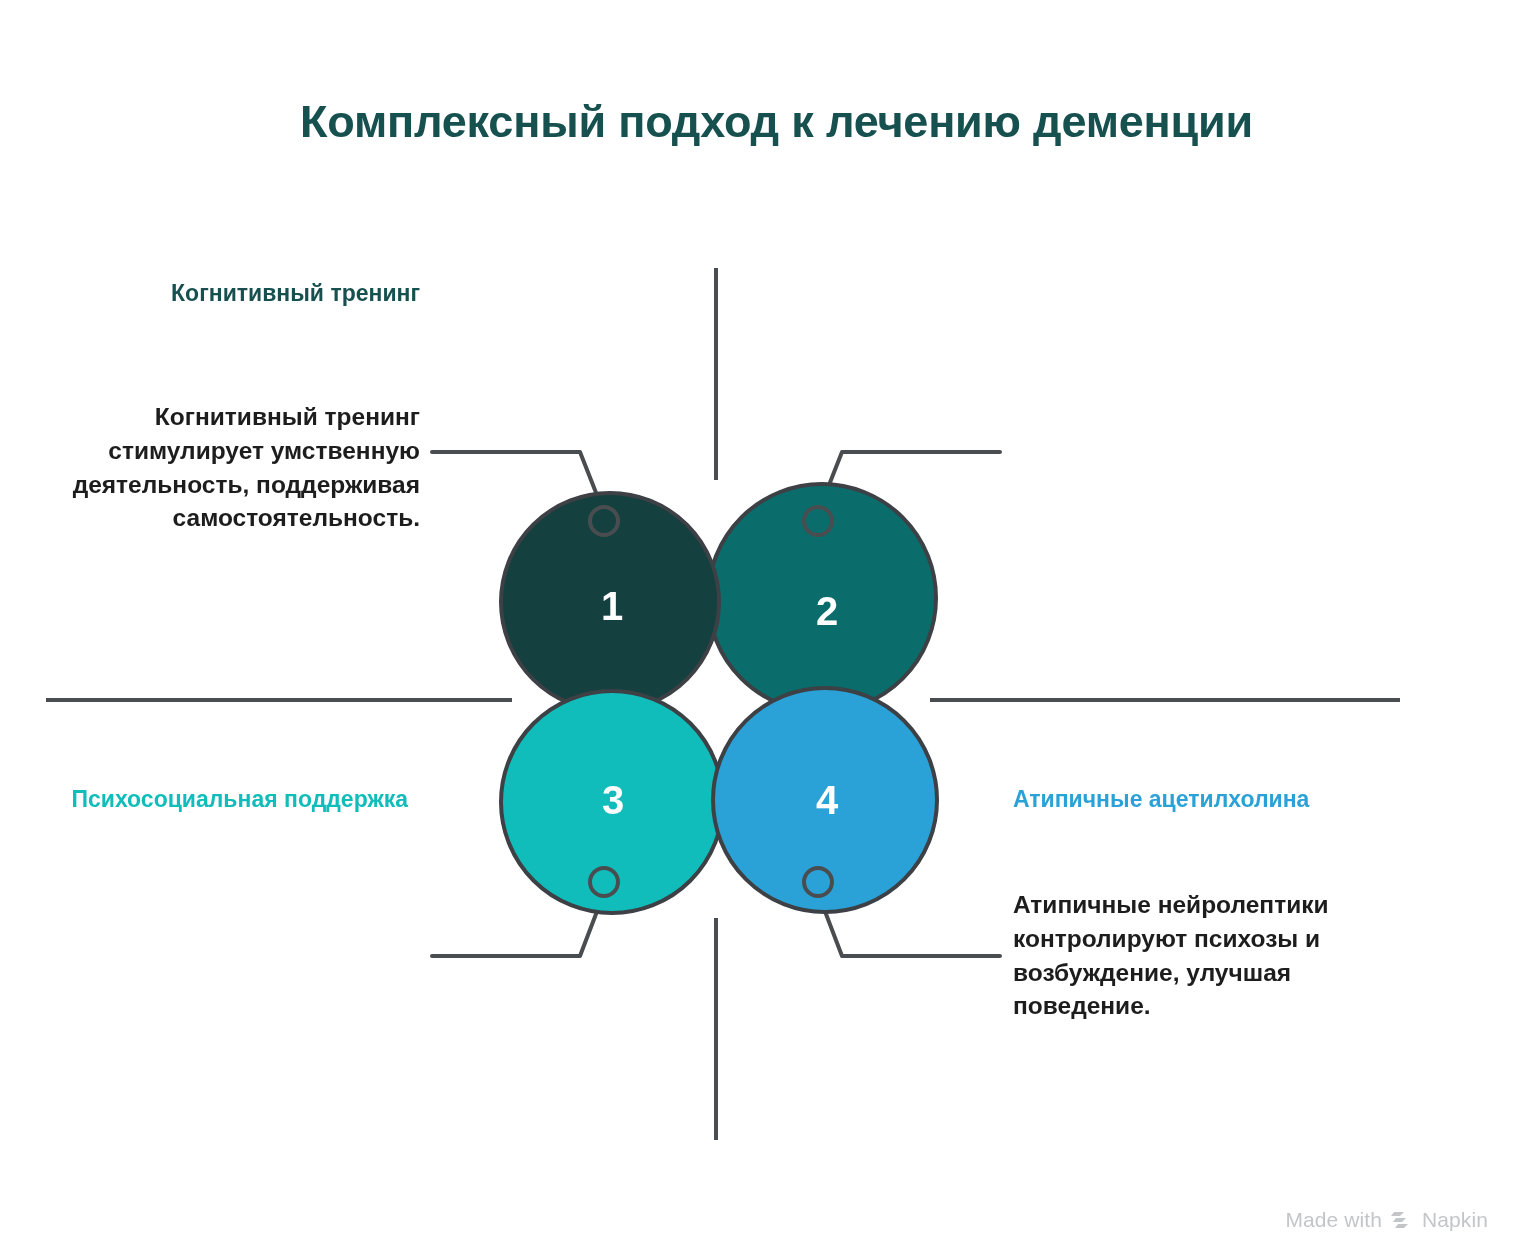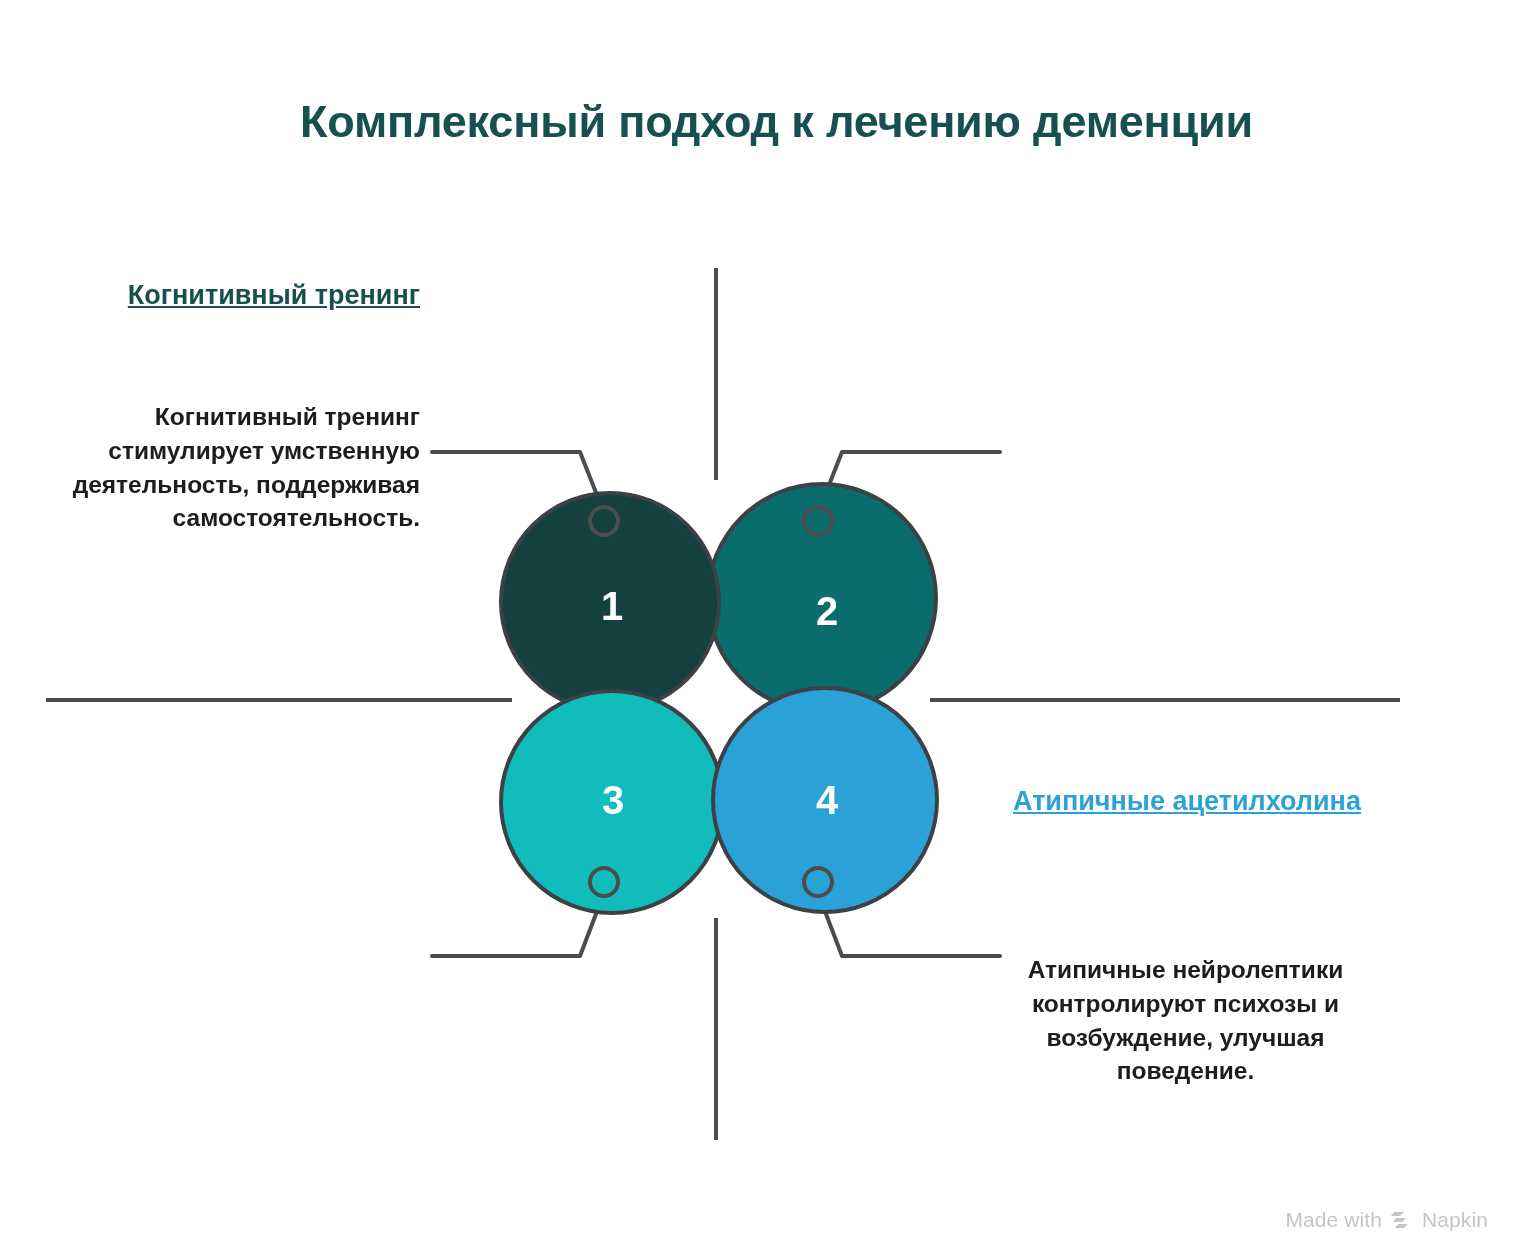--- a/index.html
+++ b/index.html
@@ -30,24 +30,23 @@
     font-size: 45px;
     font-weight: bold;
     color: #17514f;
     letter-spacing: -0.2px;
     line-height: 1.15;
   }
 
   
   .quad-heading {
     position: absolute;
-    font-size: 27px;
+    font-size: 23px;
     font-weight: bold;
     line-height: 1.32;
-    text-decoration: underline;
   }
   .quad-body {
     position: absolute;
     font-size: 24.5px;
     font-weight: bold;
     color: #1d1d1d;
     line-height: 1.38;
   }
 
   #heading-1 {
@@ -79,22 +78,22 @@
     left: 60px; top: 906px; width: 348px;
     text-align: right;
   }
 
   #heading-4 {
     left: 1013px; top: 784px; width: 400px;
     text-align: left;
     color: #2ba2d7;
   }
   #body-4 {
-    left: 1013px; top: 953px; width: 345px;
-    text-align: center;
+    left: 1013px; top: 888px; width: 345px;
+    text-align: left;
   }
 
   
   #graphic {
     position: absolute;
     left: 0; top: 0;
     width: 1514px;
     height: 1256px;
   }
   .node-number {
@@ -129,20 +128,21 @@
 <body>
 
 <div id="canvas">
 
   <div id="page-title">Комплексный подход к лечению деменции</div>
 
   <div class="quad-heading" id="heading-1">Когнитивный тренинг</div>
   <div class="quad-body" id="body-1">Когнитивный тренинг стимулирует умственную деятельность, поддерживая самостоятельность.</div>
 
 
+  <div class="quad-heading" id="heading-3">Психосоциальная поддержка</div>
 
   <div class="quad-heading" id="heading-4">Атипичные ацетилхолина</div>
   <div class="quad-body" id="body-4">Атипичные нейролептики контролируют психозы и возбуждение, улучшая поведение.</div>
 
   <svg id="graphic" viewBox="0 0 1514 1256">
 
     <line x1="716" y1="268" x2="716" y2="480" stroke="#4a4d50" stroke-width="4"></line>
     <line x1="716" y1="918" x2="716" y2="1140" stroke="#4a4d50" stroke-width="4"></line>
     <line x1="46" y1="700" x2="512" y2="700" stroke="#4a4d50" stroke-width="4"></line>
     <line x1="930" y1="700" x2="1400" y2="700" stroke="#4a4d50" stroke-width="4"></line>

